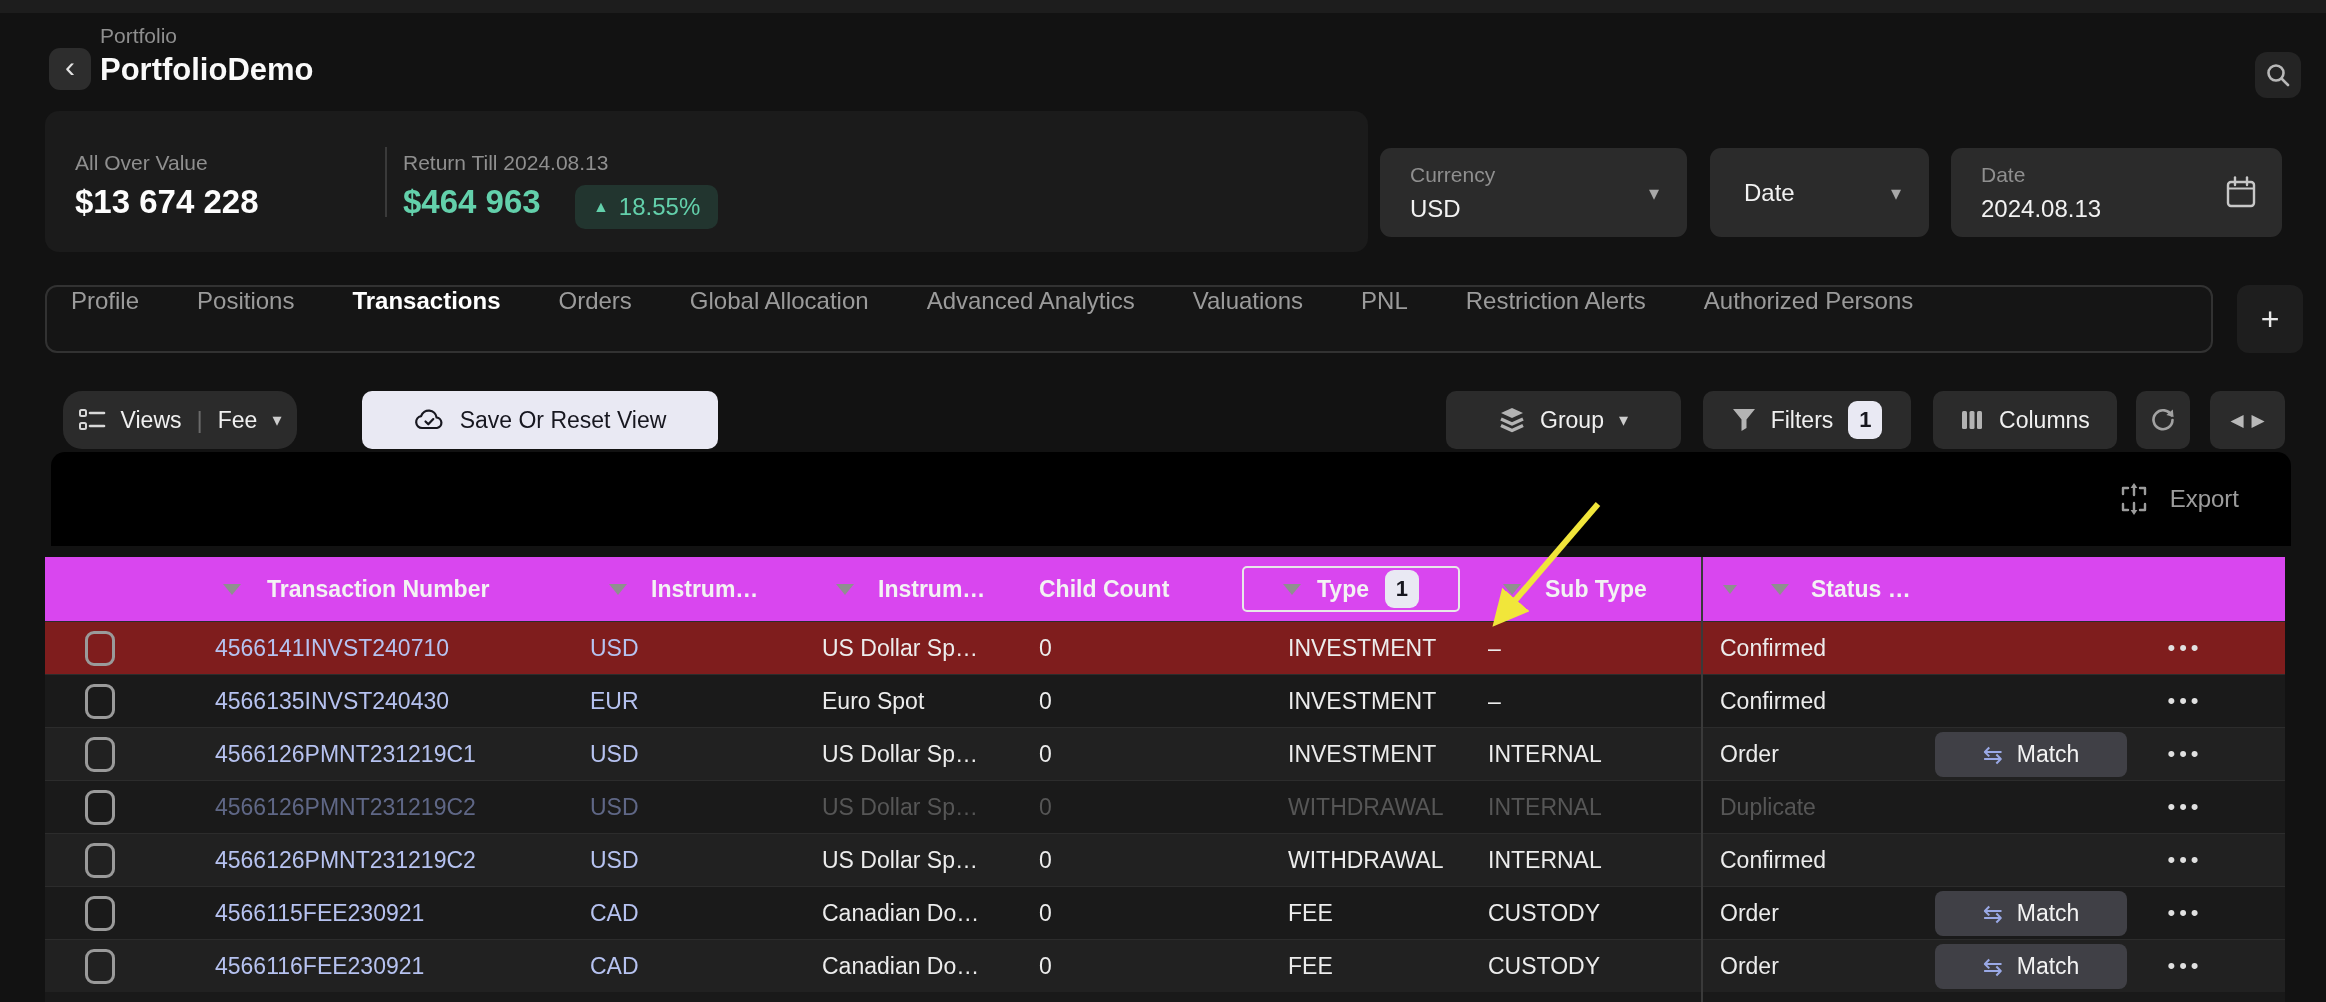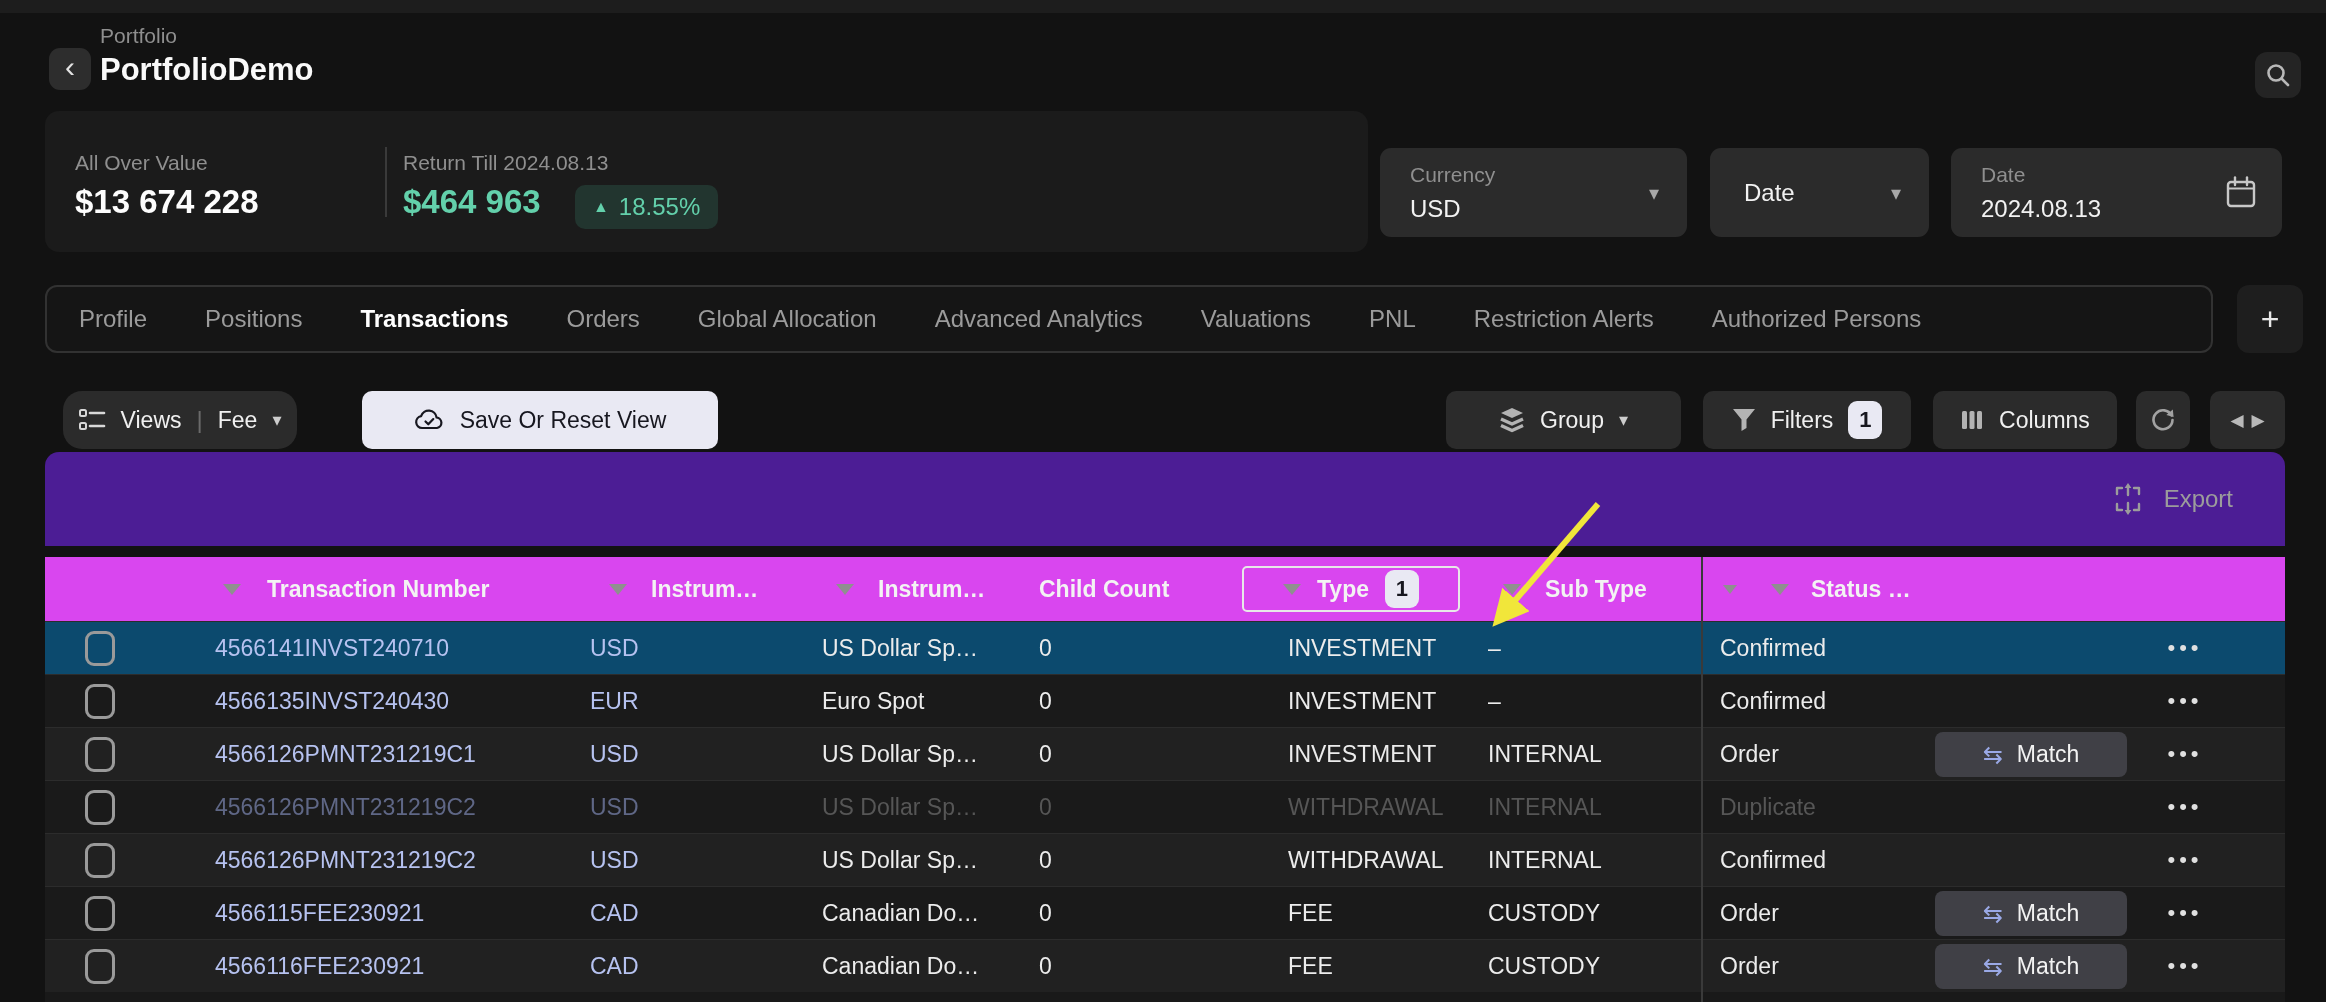--- a/index.html
+++ b/index.html
@@ -39,22 +39,22 @@
   .ctl-label { position:absolute; left:30px; top:15px; font-size:21px; color:#8f8f8f; }
   .ctl-value { position:absolute; left:30px; top:47px; font-size:24px; color:#f2f2f2; }
   .ctl-single { position:absolute; left:34px; top:0; height:100%; display:flex; align-items:center;
     font-size:24px; color:#f2f2f2; }
   .ctl-caret { position:absolute; right:28px; top:0; height:100%; display:flex; align-items:center;
     color:#a8a8a8; font-size:20px; }
   .ctl-cal { position:absolute; right:24px; top:0; height:100%; display:flex; align-items:center; }
 
   
   .tabs-bar { position:absolute; left:45px; top:285px; width:2168px; height:68px;
-    border:2px solid #323232; border-radius:12px; display:flex; align-items:center;
-    padding:0 32px; gap:58px; background:#151515; }
+    border:2px solid #323232; border-radius:12px; display:flex; align-items:flex-start;
+    padding:0 24px; gap:58px; background:#151515; }
   .tab { font-size:24px; color:#9b9b9b; white-space:nowrap; cursor:pointer; }
   .tab.active { color:#ffffff; font-weight:700; }
   .add-tab-btn { position:absolute; left:2237px; top:285px; width:66px; height:68px; background:#1e1e1e;
     border-radius:12px; display:flex; align-items:center; justify-content:center; color:#e8e8e8;
     font-size:32px; cursor:pointer; }
 
   
   .tool-btn { position:absolute; top:391px; height:58px; background:#2b2b2b; border-radius:10px;
     display:flex; align-items:center; justify-content:center; gap:15px; font-size:23px; color:#f0f0f0;
     cursor:pointer; }
@@ -67,40 +67,40 @@
   .filters-btn { left:1703px; width:208px; }
   .columns-btn { left:1933px; width:184px; }
   .refresh-btn { left:2136px; width:54px; }
   .pager-btn { left:2210px; width:75px; gap:8px; }
   .pager-btn span { font-size:17px; color:#b9b9b9; }
   .count-badge { background:#e9e9f3; color:#17171f; border-radius:9px; min-width:34px; height:38px;
     display:flex; align-items:center; justify-content:center; font-size:22px; font-weight:700; padding:0 6px; }
   .btn-caret { font-size:18px; color:#cdcdcd; }
 
   
-  .export-bar { position:absolute; left:45px; top:452px; width:2240px; height:94px; background:#4c1d95;
+  .export-bar { position:absolute; left:51px; top:452px; width:2240px; height:94px; background:#000000;
     border-radius:14px 14px 0 0; }
   .export-ctl { position:absolute; right:52px; top:0; height:100%; display:flex; align-items:center;
     gap:20px; color:#9c9c9c; font-size:24px; cursor:pointer; }
 
   
   .table-panel { position:absolute; left:45px; top:557px; width:2240px; height:445px; background:#191919;
     overflow:hidden; }
   .vline { position:absolute; left:1656px; top:0; bottom:0; width:2px; background:#3a3a3a; z-index:4; }
   .thead { position:relative; height:64px; background:#d946ef; font-weight:700; font-size:23px; color:#f3f3f3; }
   .hitem { position:absolute; top:0; height:100%; display:flex; align-items:center; white-space:nowrap; }
   .tri { width:0; height:0; border-left:9px solid transparent; border-right:9px solid transparent;
     border-top:11px solid #8f8f8f; cursor:pointer; }
   .tri.small { border-left-width:7px; border-right-width:7px; border-top-width:9px; }
   .type-box { position:absolute; left:1197px; top:9px; width:218px; height:46px; border:2px solid #e8e8e8;
     border-radius:5px; display:flex; align-items:center; justify-content:center; gap:16px; cursor:pointer; }
 
   .row { position:relative; height:53px; background:#1a1a1a; border-top:1px solid #2c2c2c; }
   .row.alt { background:#212121; }
-  .row.hl { background:#0c4a6e; }
+  .row.hl { background:#7f1d1d; }
   .cell { position:absolute; top:0; height:100%; display:flex; align-items:center; font-size:23px;
     color:#ececec; white-space:nowrap; }
   .c-txn { left:170px; color:#b6c2f0; cursor:pointer; }
   .c-cur { left:545px; color:#b6c2f0; cursor:pointer; }
   .c-instr { left:777px; }
   .c-child { left:994px; }
   .c-type { left:1203px;margin-left:40px; }
   .c-sub { left:1443px; }
   .c-status { left:1675px; }
   .cb { position:absolute; left:40px; top:9px; width:30px; height:35px; border:3px solid #9a9a9a;

